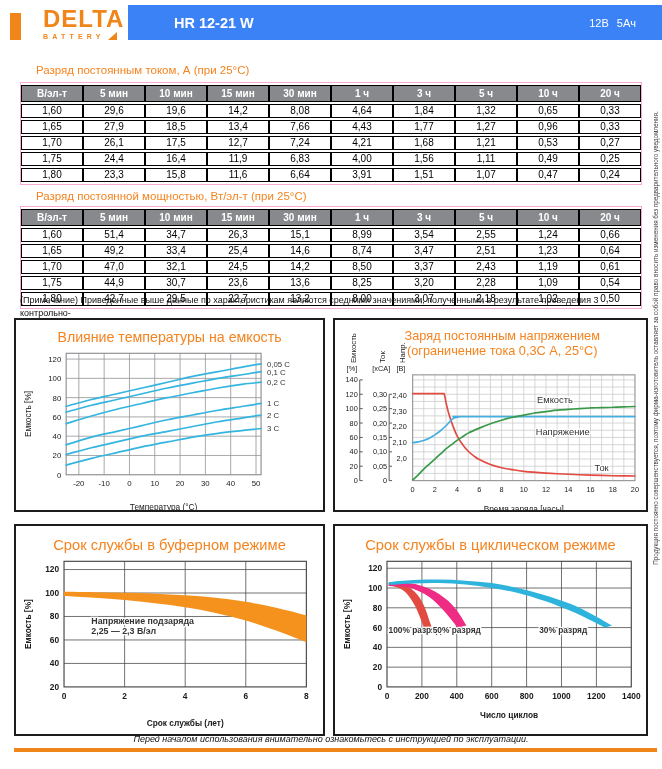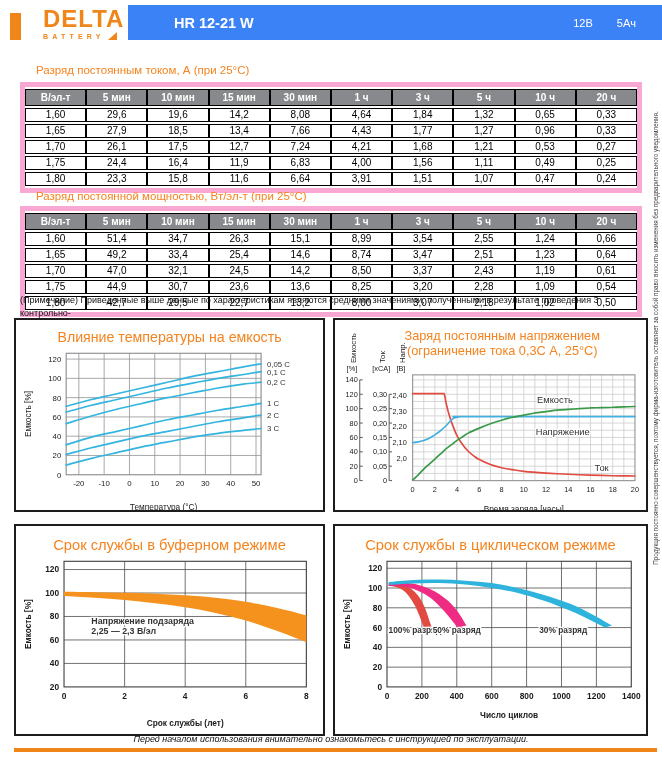--- a/index.html
+++ b/index.html
@@ -8,27 +8,27 @@
   
   .logo-bar{position:absolute;left:10px;top:13px;width:11px;height:27px;background:#F0861A;}
   .logo-text{position:absolute;left:43px;top:7px;line-height:1;}
   .logo-main{font-size:24px;font-weight:bold;color:#F0861A;letter-spacing:1px;}
   .logo-sub{display:flex;align-items:center;gap:3px;margin-top:1px;}
   .logo-sub-txt{font-size:7px;font-weight:bold;color:#F0861A;letter-spacing:4.2px;}
   .logo-tri{width:0;height:0;border-left:9px solid transparent;border-bottom:8px solid #F0861A;}
   .header-bar{position:absolute;left:128px;top:5px;right:0;height:35px;background:#3b82f6;
               display:flex;align-items:center;color:#fff;}
   .model{font-weight:bold;font-size:14.5px;margin-left:46px;flex:1;}
-  .specs{font-size:11px;margin-right:26px;display:flex;gap:24px;}
+  .specs{font-size:11px;margin-right:26px;display:flex;gap:8px;}
   
   .sec-title{position:absolute;left:36px;color:#F5831F;font-weight:normal;font-size:11.5px;}
   #sec1{top:64px;}  #sec2{top:190px;}
   
   .tbl{position:absolute;left:20px;width:622px;border-collapse:separate;border-spacing:0 2px;
-       table-layout:fixed;border:5px solid #f9a8d4;}
+       table-layout:fixed;border:1px solid #f9a8d4;}
   #t1{top:82px;} #t2{top:206px;}
   .tbl th{background:#87898C;color:#fff;font-size:10px;font-weight:bold;border:1px solid #000;
           padding:1px 0;height:13px;}
   .tbl td{background:#fff;color:#000;font-size:10px;text-align:center;border:1px solid #000;
           padding:0;height:12px;line-height:12px;}
   .note{position:absolute;left:20px;top:294px;width:614px;font-size:9px;
         color:#111;line-height:13px;}
   
   .panel{position:absolute;background:#fff;border:2px solid #1c1c1c;box-sizing:border-box;}
   #p0{left:14px;top:318px;width:311px;height:194px;}

